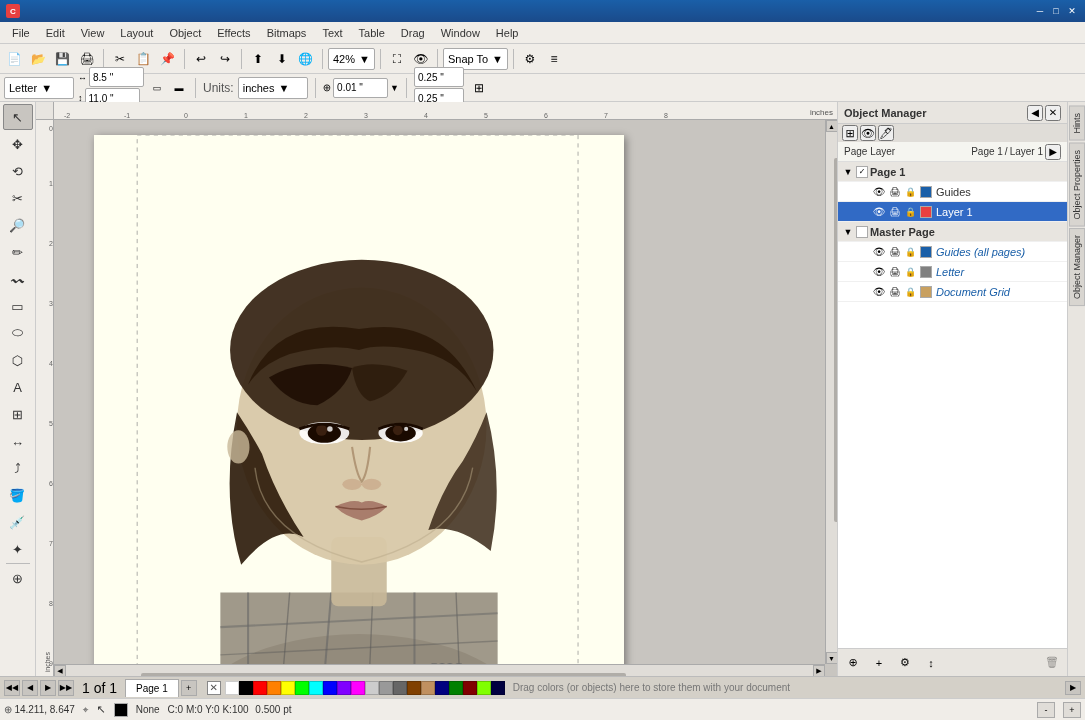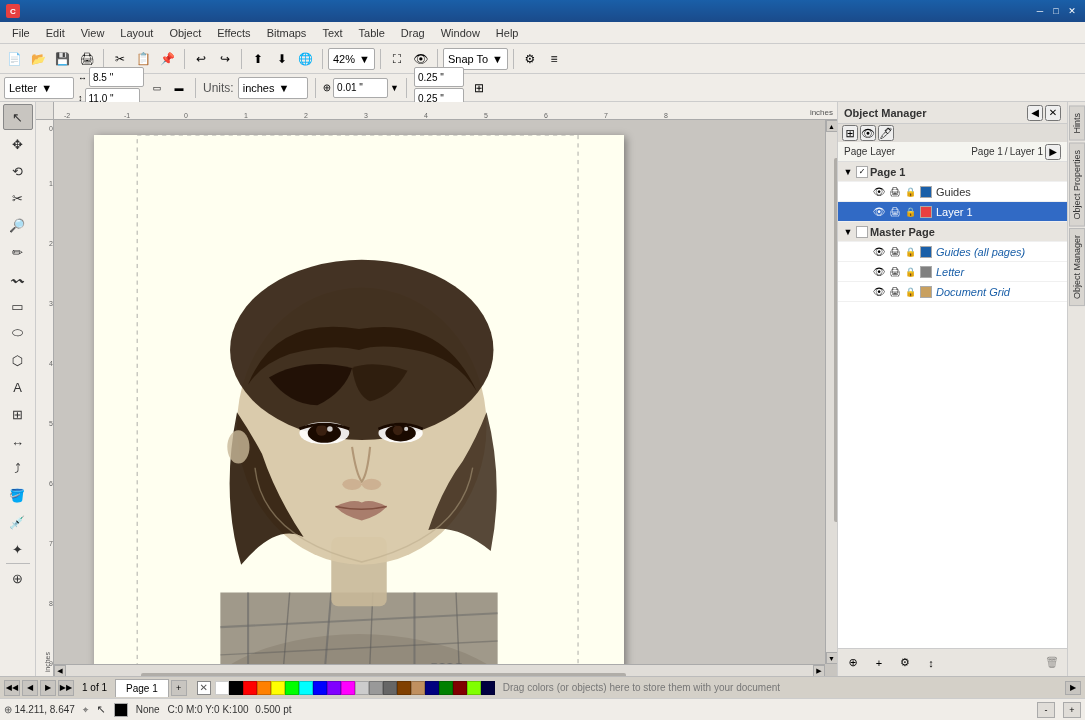--- a/index.html
+++ b/index.html
@@ -80,21 +80,21 @@
     
     #status-bar { height: 22px; background: #f0ede8; border-top: 1px solid #ccc; display: flex; align-items: center; justify-content: space-between; padding: 0 4px; font-size: 10px; color: #333; }
     .status-left { display: flex; align-items: center; gap: 8px; }
     .status-right { display: flex; align-items: center; gap: 8px; }
 
     
     #page-tab-bar { height: 22px; background: #d8d5d0; border-top: 1px solid #bbb; display: flex; align-items: center; padding: 0 4px; gap: 2px; }
     .page-nav-btn { width: 16px; height: 16px; background: #c8c5c0; border: 1px solid #aaa; display: flex; align-items: center; justify-content: center; font-size: 8px; cursor: pointer; }
     .page-tab { height: 18px; padding: 0 10px; background: #f0ede8; border: 1px solid #aaa; border-bottom: none; font-size: 10px; display: flex; align-items: center; cursor: pointer; }
     .page-tab.active { background: white; }
-    .page-count { font-size: 10px; margin: 0 6px; }
+    .page-count { font-size: 14px; margin: 0 6px; }
     .color-swatch { width: 14px; height: 14px; border: 1px solid rgba(0,0,0,0.2); cursor: pointer; flex-shrink: 0; }
 
     
     .ruler-tick { position: absolute; bottom: 0; font-size: 7px; color: #666; }
     .ruler-tick-v { position: absolute; right: 0; font-size: 7px; color: #666; }
   </style>
 </head>
 <body>
 
 <div id="title-bar">

